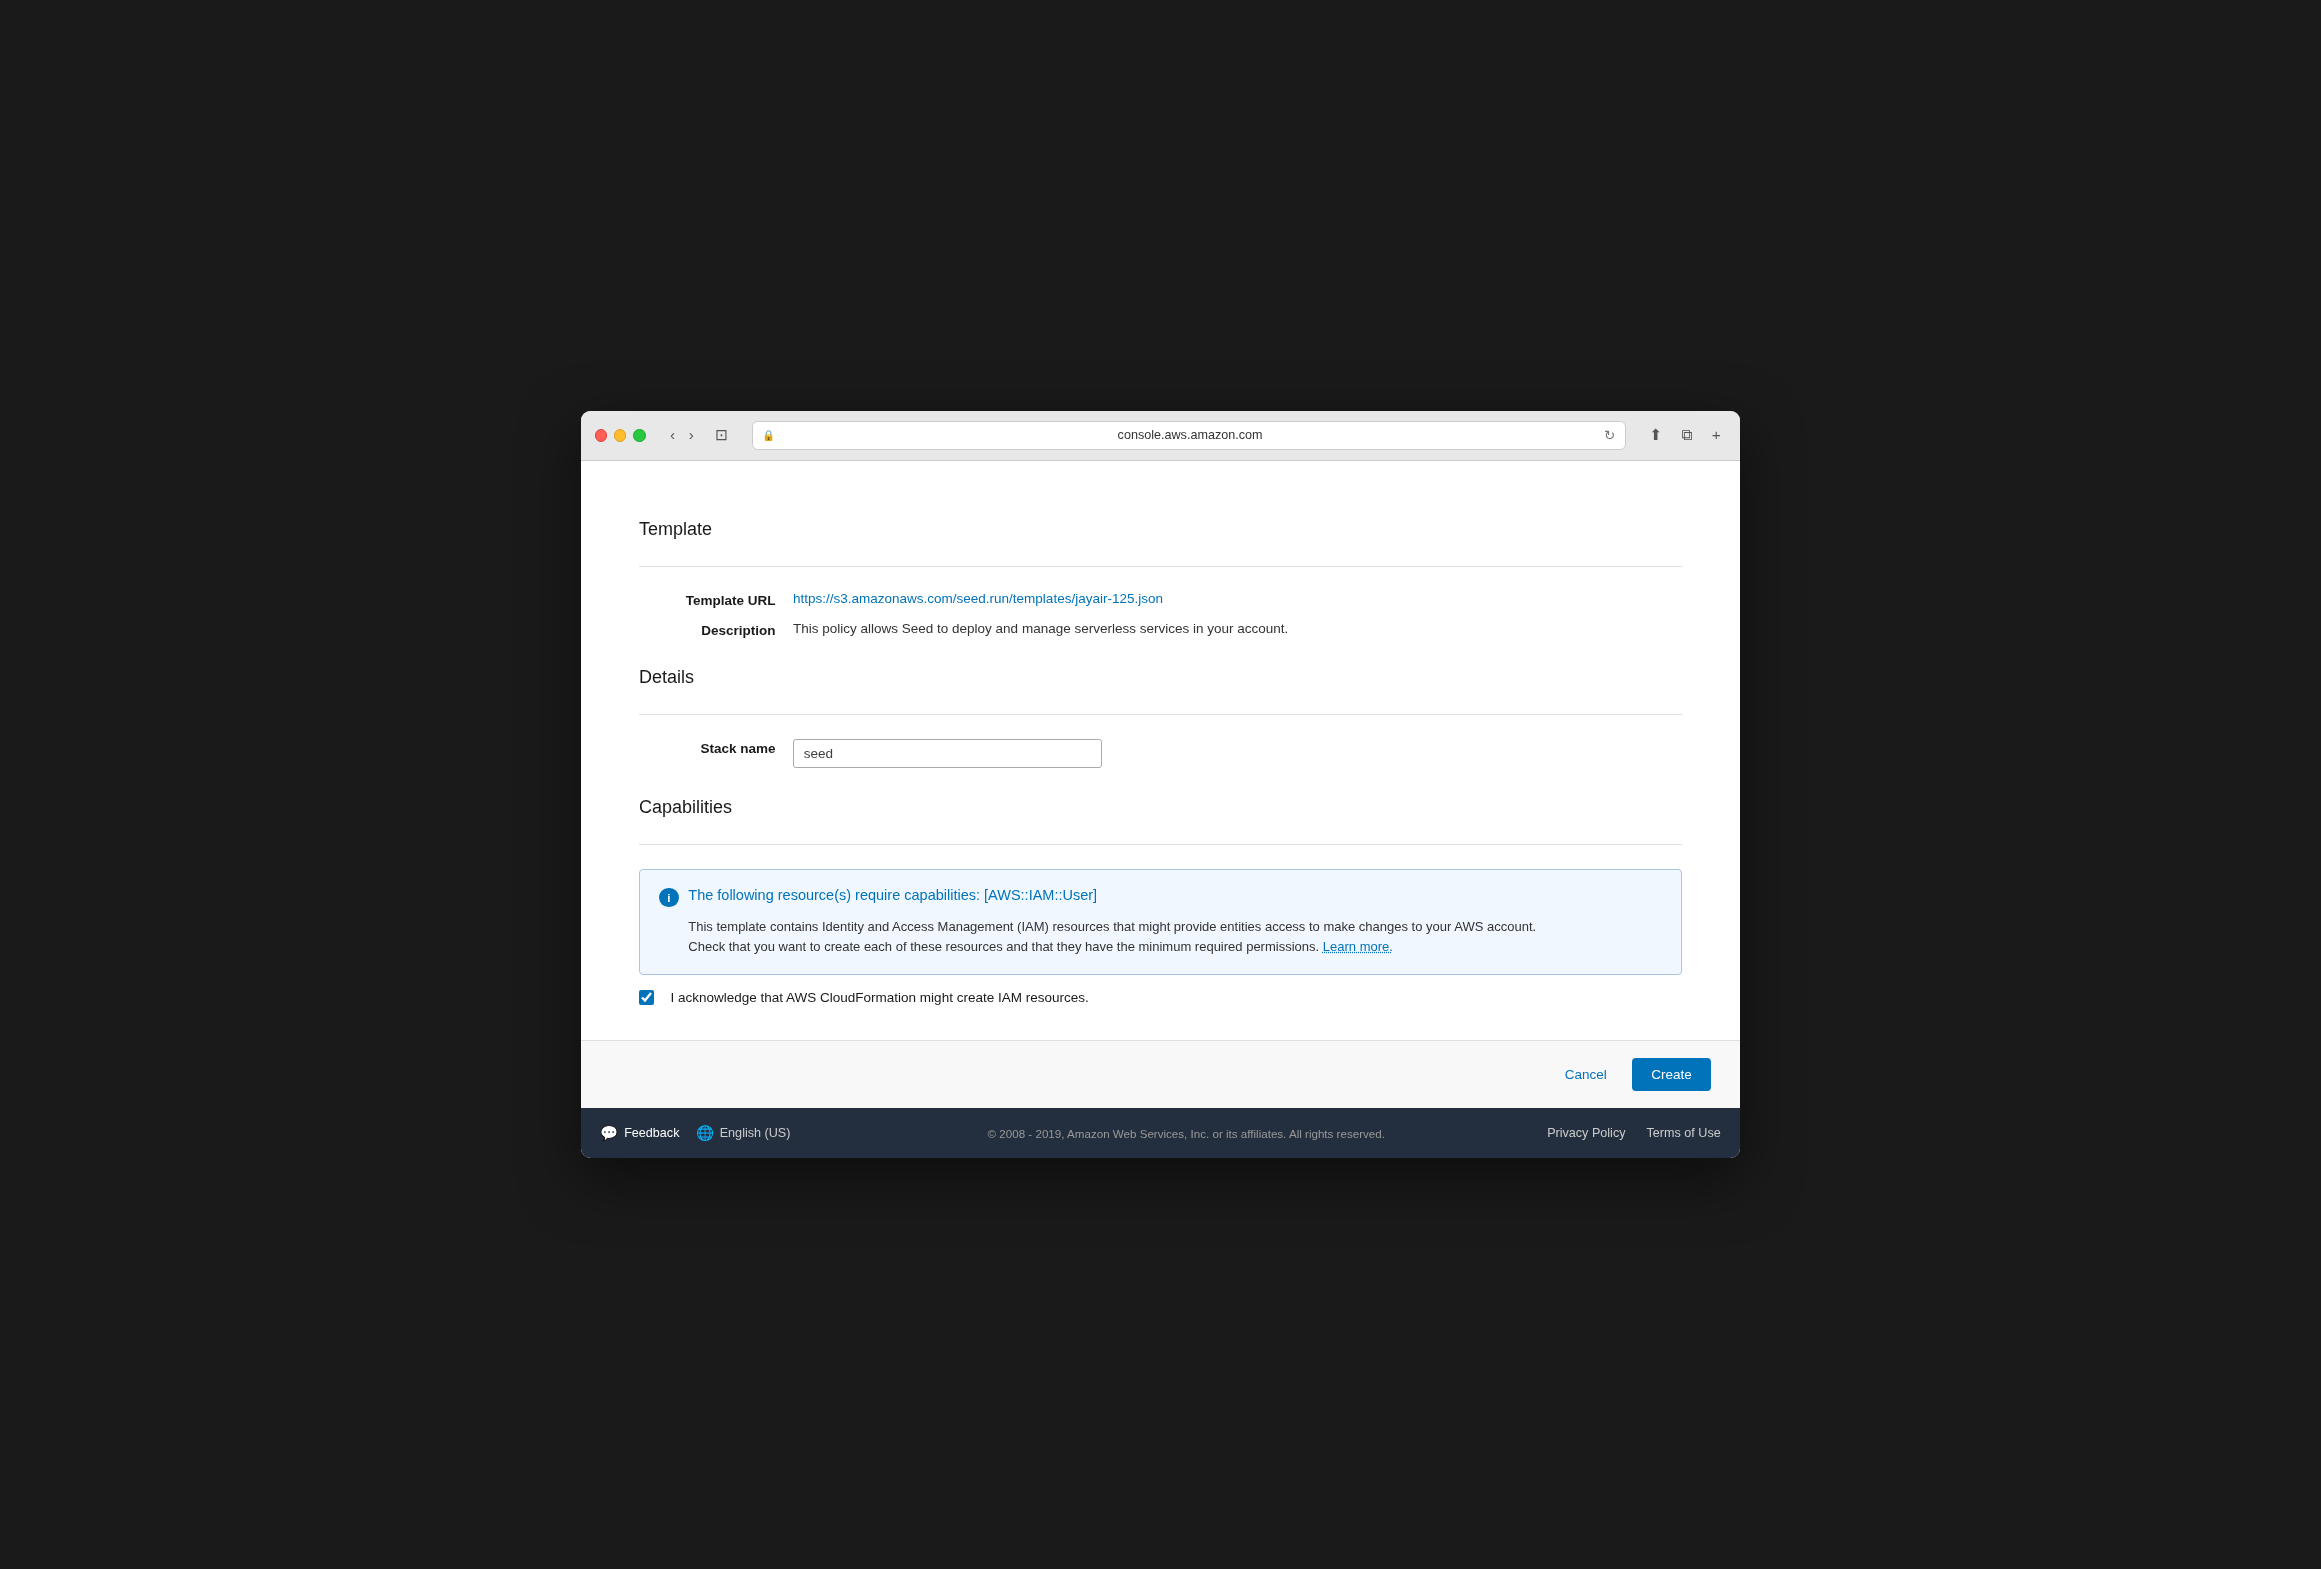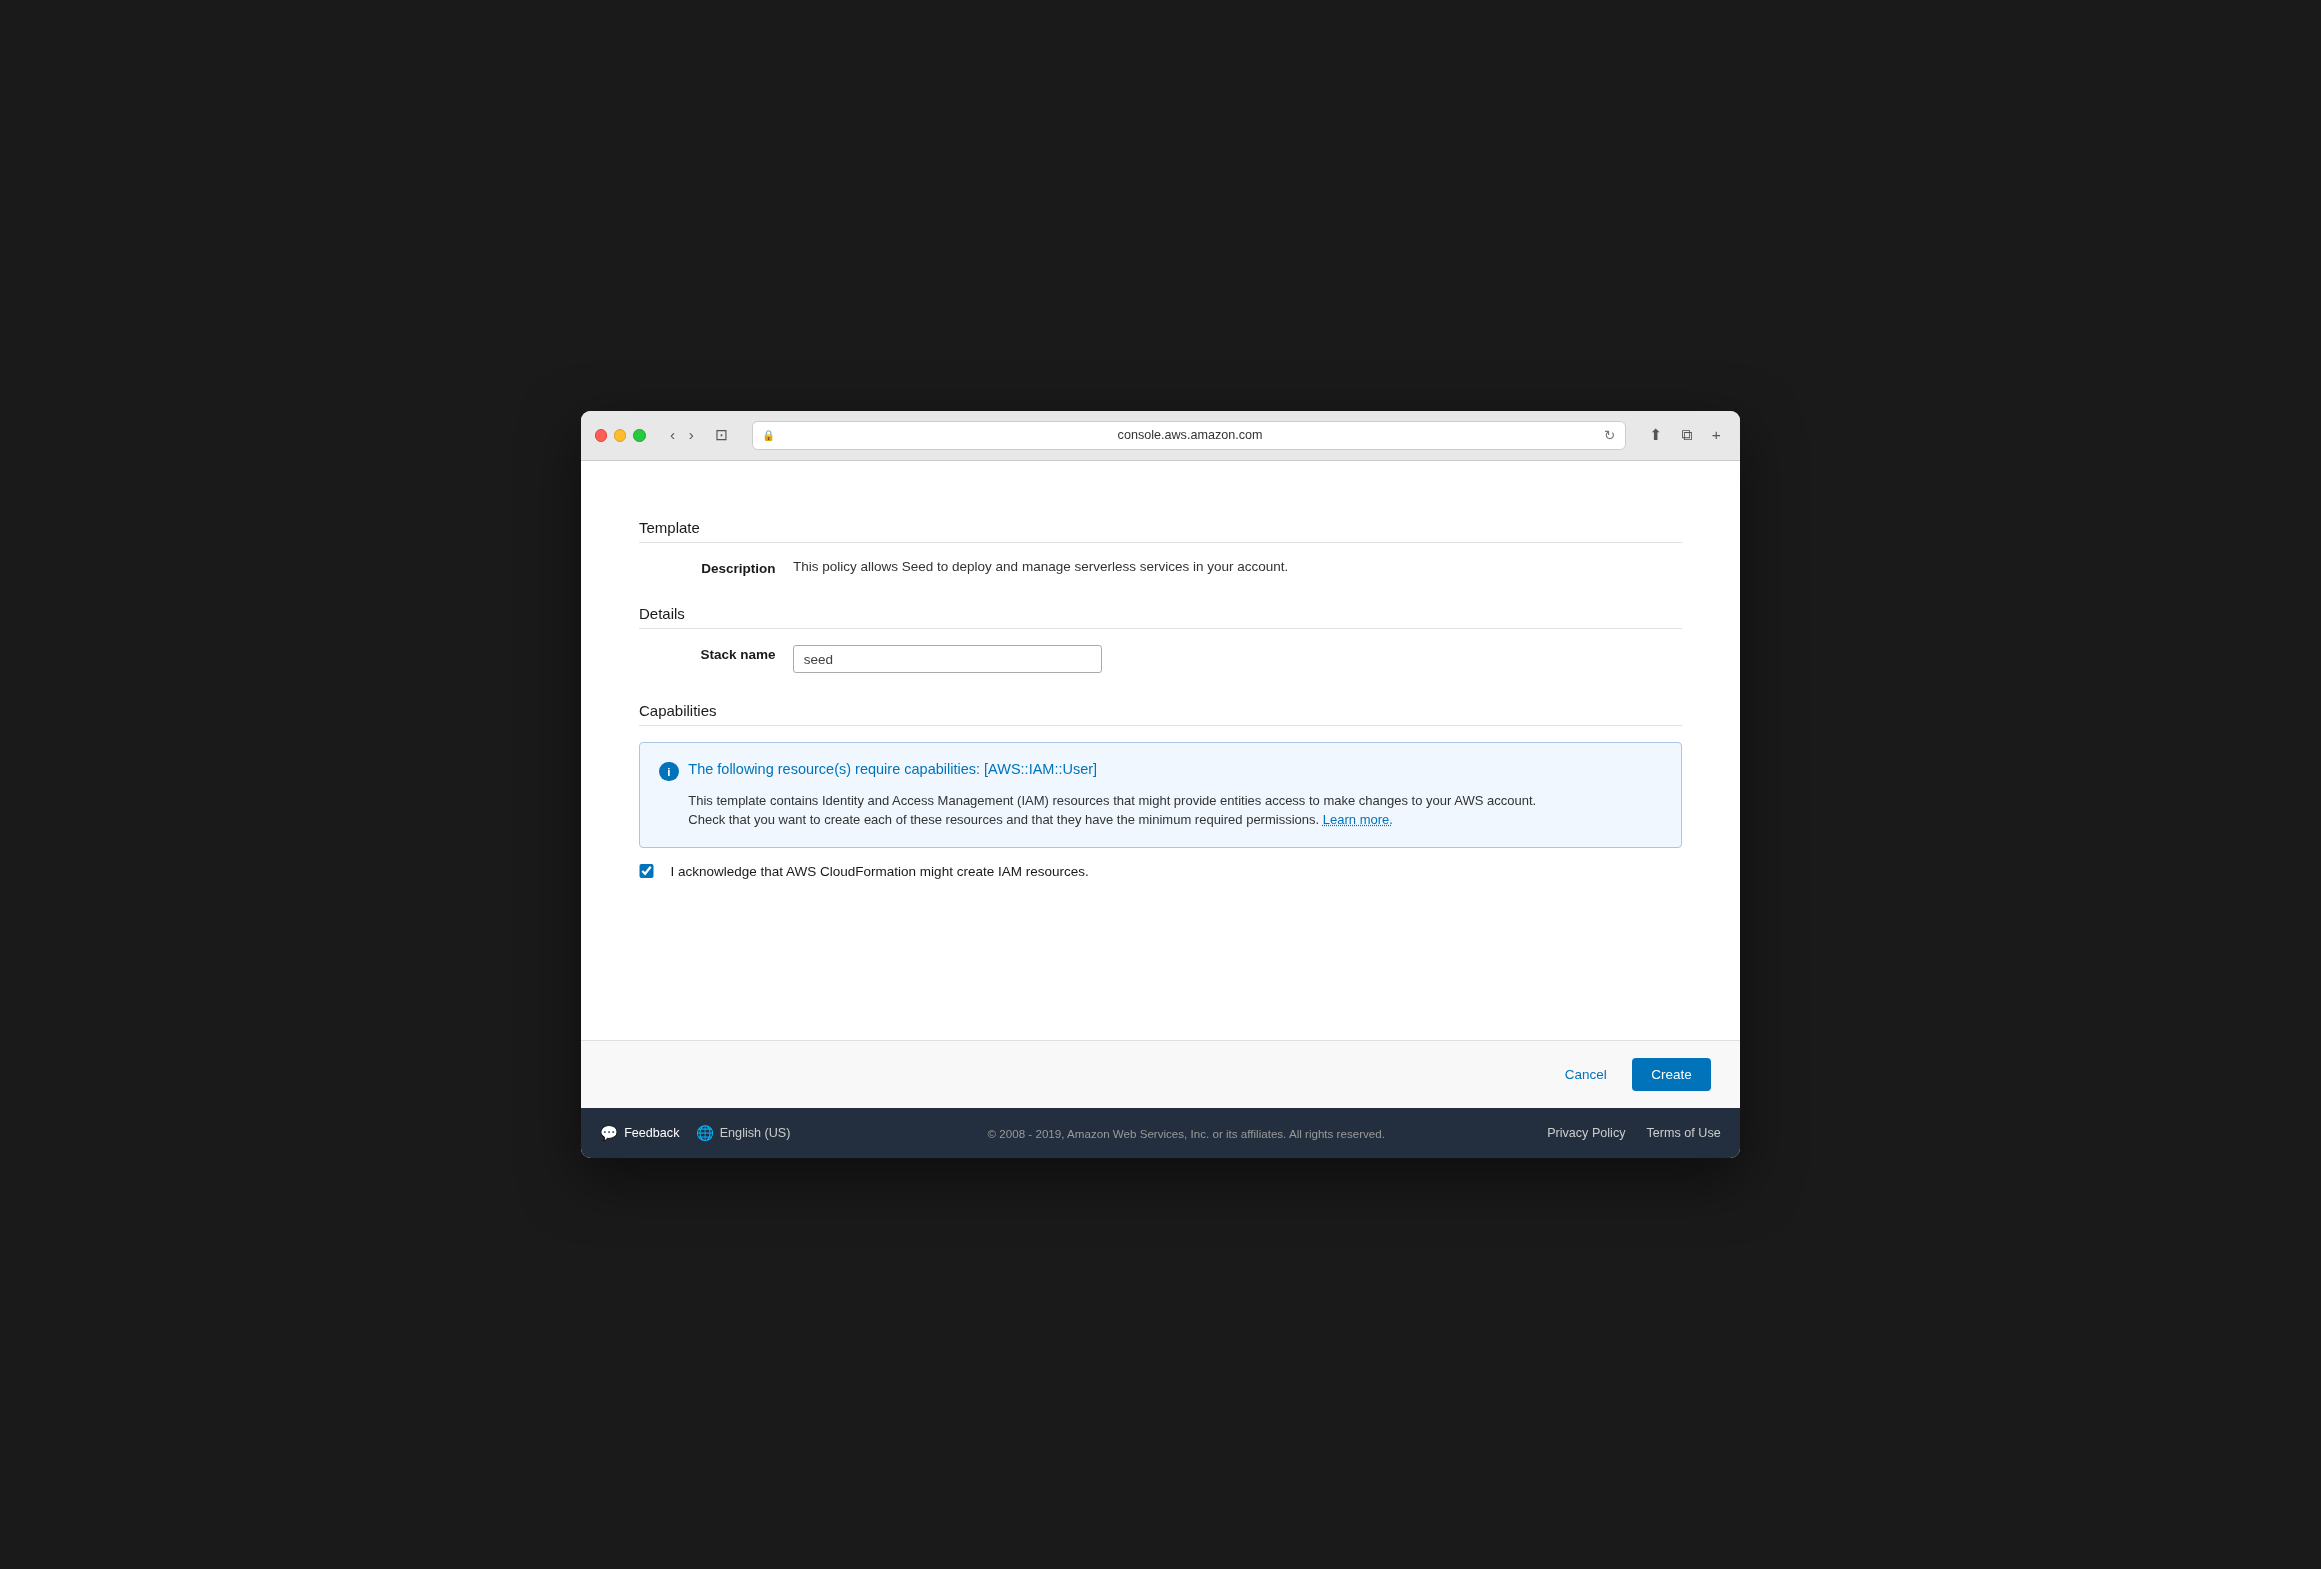--- a/index.html
+++ b/index.html
@@ -104,26 +104,26 @@
       color: #555;
       font-size: 15.4px;
       padding: 2.9px 5.8px;
     }
     .page-content {
       background: #fff;
       padding: 29px 58px 0 58px;
       min-height: 579px;
     }
     .section-title {
-      font-size: 15px;
+      font-size: 18px;
       font-weight: 500;
       color: #1a1a1a;
-      padding-bottom: 6px;
+      padding-bottom: 26px;
       border-bottom: 1px solid #e0e0e0;
-      margin-bottom: 16px;
+      margin-bottom: 24px;
     }
     .form-row {
       display: flex;
       align-items: flex-start;
       margin-bottom: 13.5px;
     }
     .form-label {
       width: 154px;
       text-align: right;
       padding-right: 17.4px;
@@ -314,20 +314,24 @@
       <button class="browser-action-btn">⬆</button>
       <button class="browser-action-btn">⧉</button>
       <button class="browser-action-btn">+</button>
     </div>
   </div>
 
   <div class="page-content">
 
     <div class="section-gap">
       <div class="section-title">Template</div>
+      <div class="form-row">
+        <div class="form-label">Template URL</div>
+        <a class="form-link" href="#">https://s3.amazonaws.com/seed.run/templates/jayair-125.json</a>
+      </div>
       <div class="form-row">
         <div class="form-label">Description</div>
         <div class="form-value">This policy allows Seed to deploy and manage serverless services in your account.</div>
       </div>
     </div>
 
     <div class="section-gap">
       <div class="section-title">Details</div>
       <div class="form-row">
         <div class="form-label">Stack name</div>

